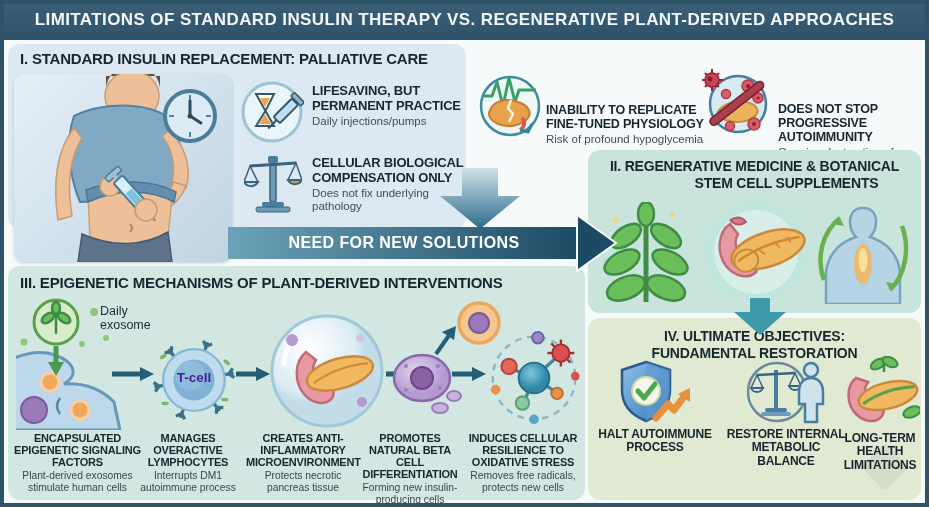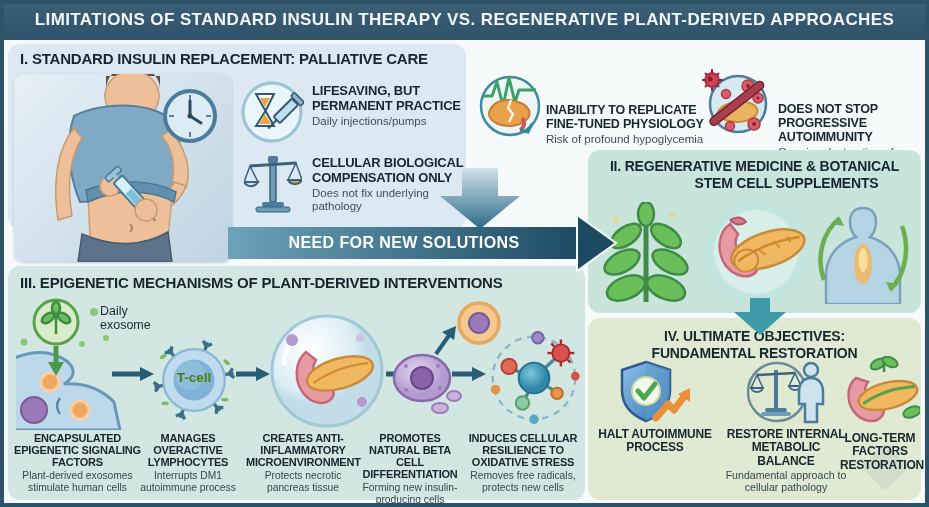--- a/index.html
+++ b/index.html
@@ -16,21 +16,21 @@
   .abs{position:absolute;}
   .item-title{font-weight:bold;color:#17262e;font-size:12.5px;line-height:1.12;letter-spacing:-.2px;}
   .item-sub{color:#3f4e57;font-size:11.5px;line-height:1.15;margin-top:2px;}
   .cent{text-align:center;}
   .step-title{font-weight:bold;color:#17262e;font-size:11px;line-height:1.1;letter-spacing:-.2px;}
   .step-sub{color:#39474f;font-size:10.3px;line-height:1.12;margin-top:2px;}
   .person-card{left:14px;top:74px;width:218px;height:188px;border-radius:10px;overflow:hidden;
     background:linear-gradient(135deg,#e6f0f7,#bfd4e2);z-index:2;box-shadow:0 1px 3px rgba(40,70,90,.25);}
   .banner{left:228px;top:227px;width:352px;height:32px;background:linear-gradient(90deg,#6ba3b8,#1d4a63);z-index:3;}
   .banner .t{width:100%;text-align:center;line-height:32px;color:#fff;font-weight:bold;font-size:16px;letter-spacing:.4px;}
-  .tcell-label{font-weight:bold;color:#4d7c0f;font-size:13.5px;}
+  .tcell-label{font-weight:bold;color:#4c1d95;font-size:13.5px;}
   .exo-label{color:#1c2b33;font-size:12.5px;line-height:1.15;font-weight:500;}
   .sparkle{width:34px;height:34px;background:#c9d2c2;opacity:.55;transform:rotate(45deg);border-radius:4px;}
 </style>
 </head>
 <body>
 
 <div class="frame">
 
   <div class="titlebar">
     <div class="t">LIMITATIONS OF STANDARD INSULIN THERAPY VS. REGENERATIVE PLANT-DERIVED APPROACHES</div>
@@ -474,36 +474,35 @@
         <path d="M4,28 A6.5,6.5 0 0 0 16,28 Z" fill="#cfe3ef" stroke="#3b627e" stroke-width="1.8"></path>
         <path d="M48,13 L42,26 H54 Z" fill="none" stroke="#3b627e" stroke-width="1.5"></path>
         <path d="M42,26 A6.5,6.5 0 0 0 54,26 Z" fill="#cfe3ef" stroke="#3b627e" stroke-width="1.8"></path>
         <rect x="18" y="48" width="22" height="4" rx="2" fill="#4a7d9b"></rect>
           <rect x="14" y="52" width="30" height="4" rx="2" fill="#6f9cb8"></rect>
         <circle cx="64" cy="10" r="7" fill="#cfe3ef" stroke="#4a7d9b" stroke-width="2.5"></circle>
         <path d="M64,18 C72,18 76,24 76,32 L76,44 H70 L70,62 H58 L58,44 H52 L52,32 C52,24 56,18 64,18 Z" fill="#cfe3ef" stroke="#4a7d9b" stroke-width="2.5"></path>
       </svg>
     </span>
     <div class="item-title" style="font-size:12px;">RESTORE INTERNAL METABOLIC BALANCE</div>
-    <div class="step-sub" style="font-size:10.6px;">Fundamental approach to cellular pathology</div>
   </div>
 
   <div class="abs cent" style="left:840px;top:356px;width:80px;">
     <span>
       <svg width="80" height="72" viewBox="0 0 80 72">
         <path d="M16,22 C6,30 6,48 16,58 C24,66 36,68 42,60 C46,54 42,46 34,44 C26,42 22,34 28,26 Z" fill="#e89aa4" stroke="#c06a78" stroke-width="2.5"></path>
         <g transform="rotate(-14 46 40)">
           <ellipse cx="48" cy="40" rx="30" ry="13" fill="#f0b860" stroke="#c98a3a" stroke-width="2.5"></ellipse>
           <path d="M22,42 Q48,32 76,38" fill="none" stroke="#5aa04a" stroke-width="3"></path>
         </g>
         <g fill="#6abf5a" stroke="#3e8c46" stroke-width="2">
           <ellipse cx="38" cy="8" rx="8" ry="4.5" transform="rotate(-30 38 8)"></ellipse>
           <ellipse cx="50" cy="6" rx="8" ry="4.5" transform="rotate(25 50 6)"></ellipse>
           <ellipse cx="72" cy="56" rx="9" ry="5" transform="rotate(-20 72 56)"></ellipse>
         </g>
         <line x1="44" y1="16" x2="44" y2="6" stroke="#3e8c46" stroke-width="2.5"></line>
       </svg>
     </span>
-    <div class="item-title" style="font-size:12px;">LONG-TERM FACTORS RESTORATION</div>
+    <div class="item-title" style="font-size:12px;">LONG-TERM HEALTH LIMITATIONS</div>
   </div>
 
   <div class="edge"></div>
 </div>
 
 </body></html>

